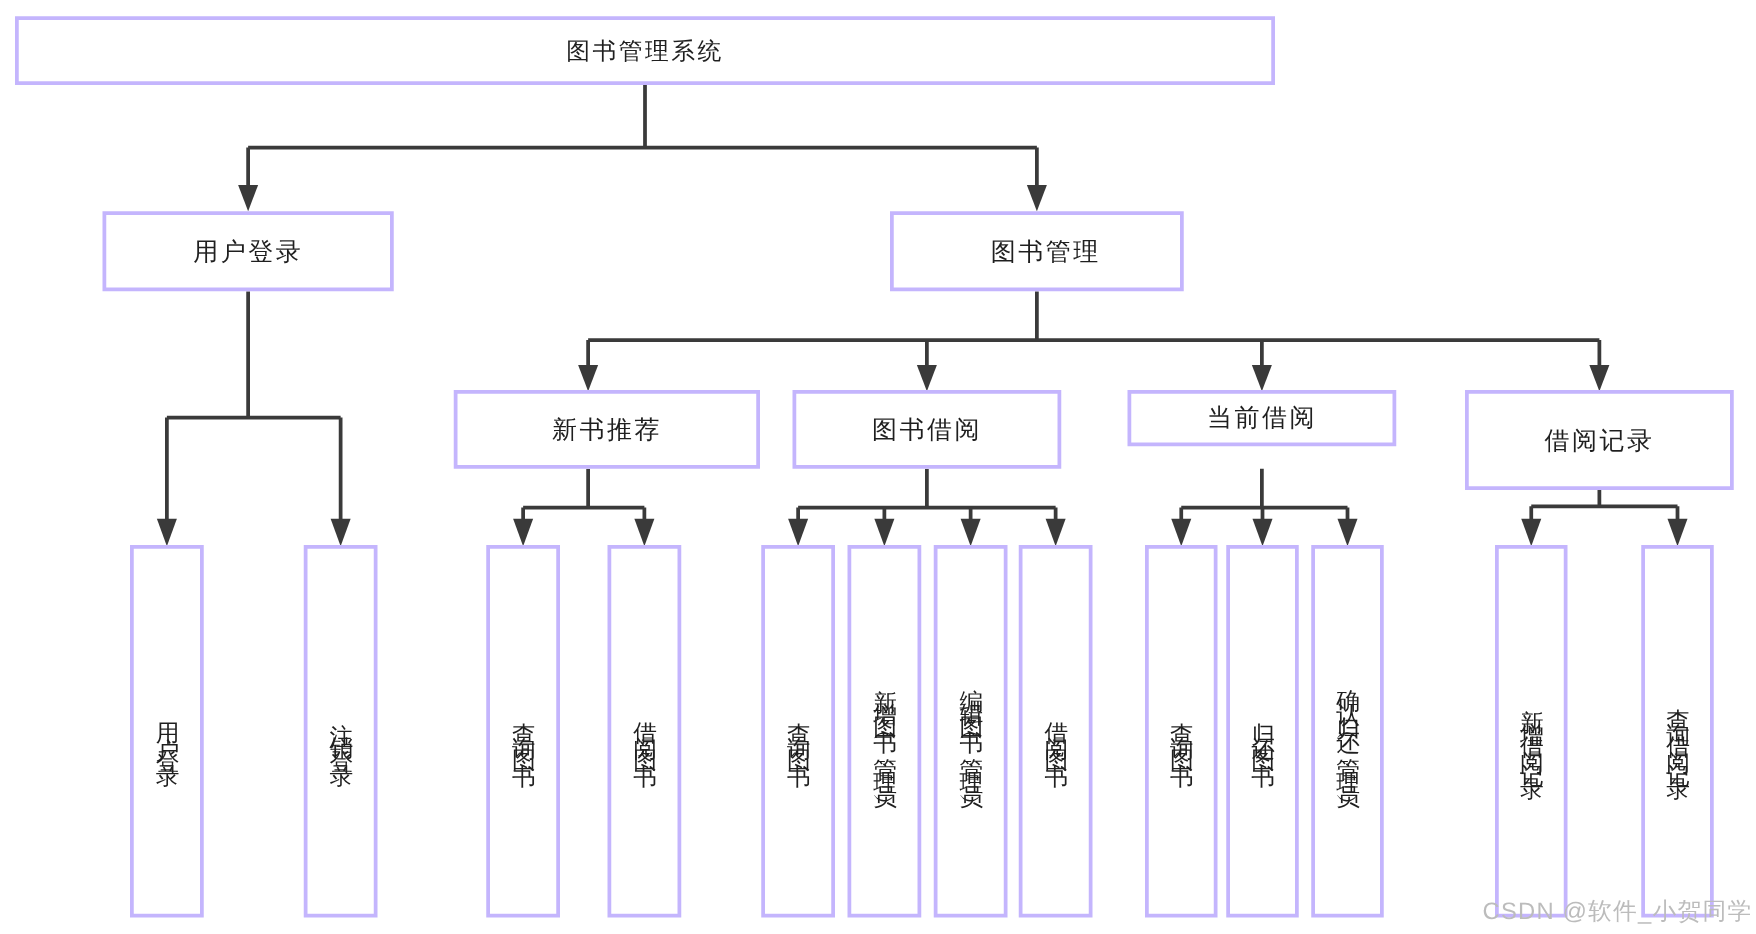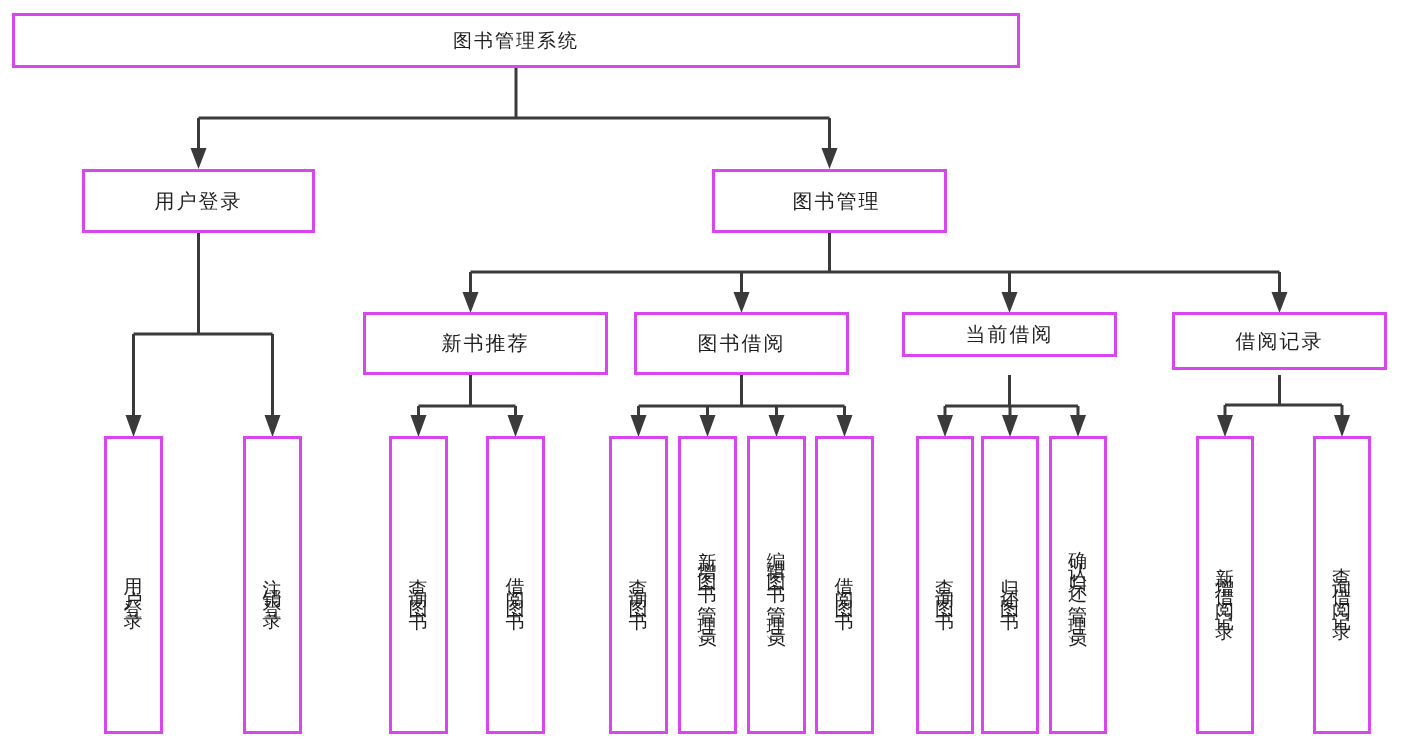--- a/index.html
+++ b/index.html
@@ -8,21 +8,21 @@
     width:1405px; height:747px;
     background:#ffffff;
     font-family:"Liberation Sans","DejaVu Sans",sans-serif;
     color:#1f1f1f;
     overflow:hidden;
   }
   .node {
     position:absolute;
     box-sizing:border-box;
     background:#ffffff;
-    border:3px solid #d946ef;
+    border:3px solid #c4b5fd;
     display:flex;
     align-items:center;
     justify-content:center;
   }
   .hbox { font-size:20px; letter-spacing:2px; }
   .root-box { font-size:19px; letter-spacing:2px; }
   .vbox {
     font-size:19px;
     writing-mode:vertical-rl;
     text-orientation:mixed;
@@ -128,21 +128,21 @@
 
   <div class="node hbox" style="left:363px; top:312px; width:245px; height:63px;">
     <span>新书推荐</span>
   </div>
   <div class="node hbox" style="left:634px; top:312px; width:215px; height:63px;font-family:Liberation Serif, serif;">
     <span>图书借阅</span>
   </div>
   <div class="node hbox" style="left:902px; top:312px; width:215px; height:45px;">
     <span>当前借阅</span>
   </div>
-  <div class="node hbox" style="left:1172px; top:312px; width:215px; height:58px;">
+  <div class="node hbox" style="left:1172px; top:312px; width:215px; height:80px;">
     <span>借阅记录</span>
   </div>
 
   <div class="node vbox" style="left:104px; top:436px; width:59px; height:298px;">
     <span class="vtxt">用户登录</span>
   </div>
   <div class="node vbox" style="left:243px; top:436px; width:59px; height:298px;">
     <span class="vtxt">注销登录</span>
   </div>
 
@@ -176,14 +176,15 @@
     <span class="vtxt">确认归还（管理员）</span>
   </div>
 
   <div class="node vbox" style="left:1196px; top:436px; width:58px; height:298px;">
     <span class="vtxt">新增借阅记录</span>
   </div>
   <div class="node vbox" style="left:1313px; top:436px; width:58px; height:298px;">
     <span class="vtxt">查询借阅记录</span>
   </div>
 
+  <div class="watermark">CSDN @软件_小贺同学</div>
 
 </div>
 
 </body></html>

